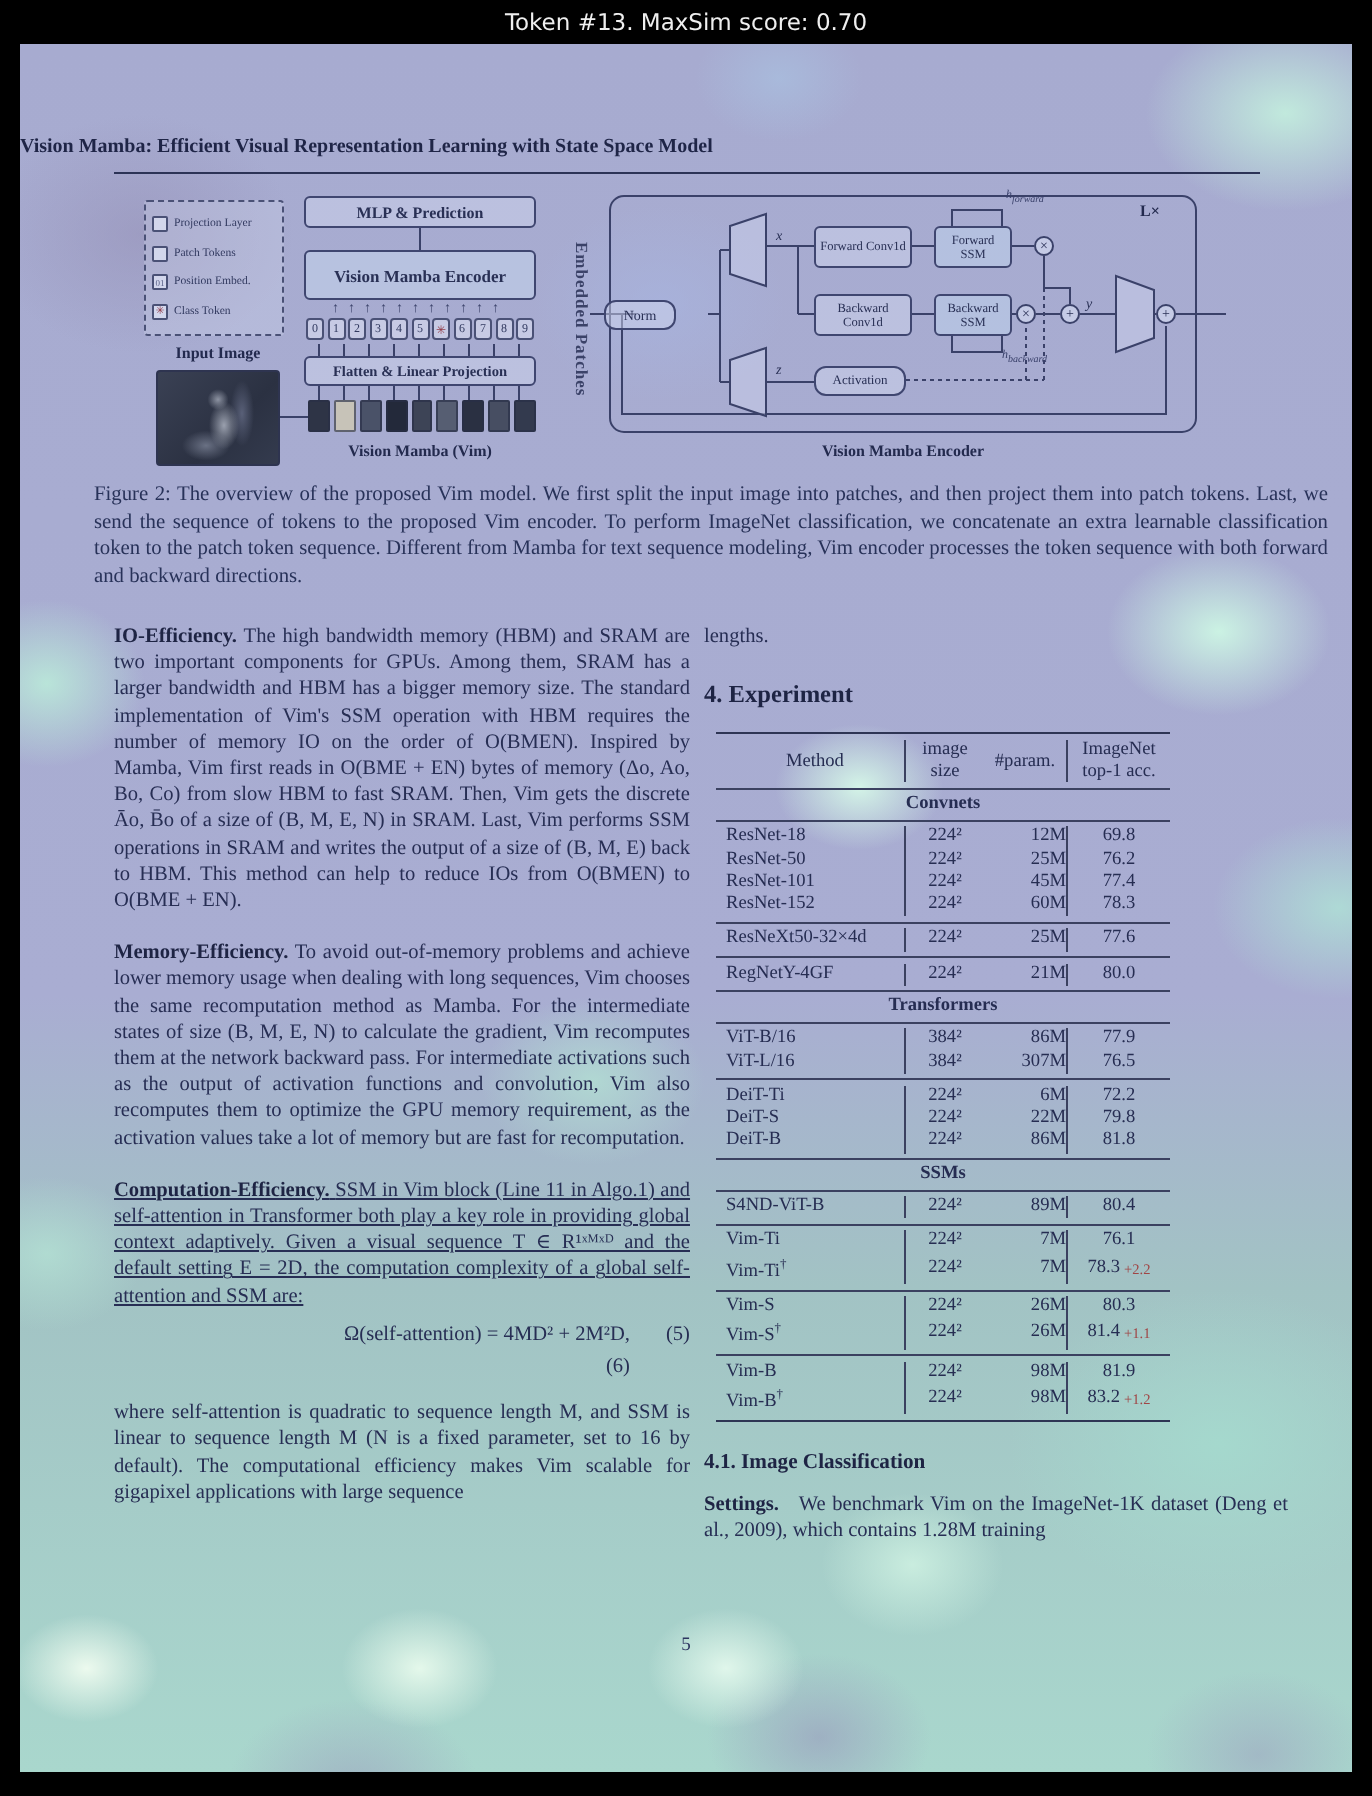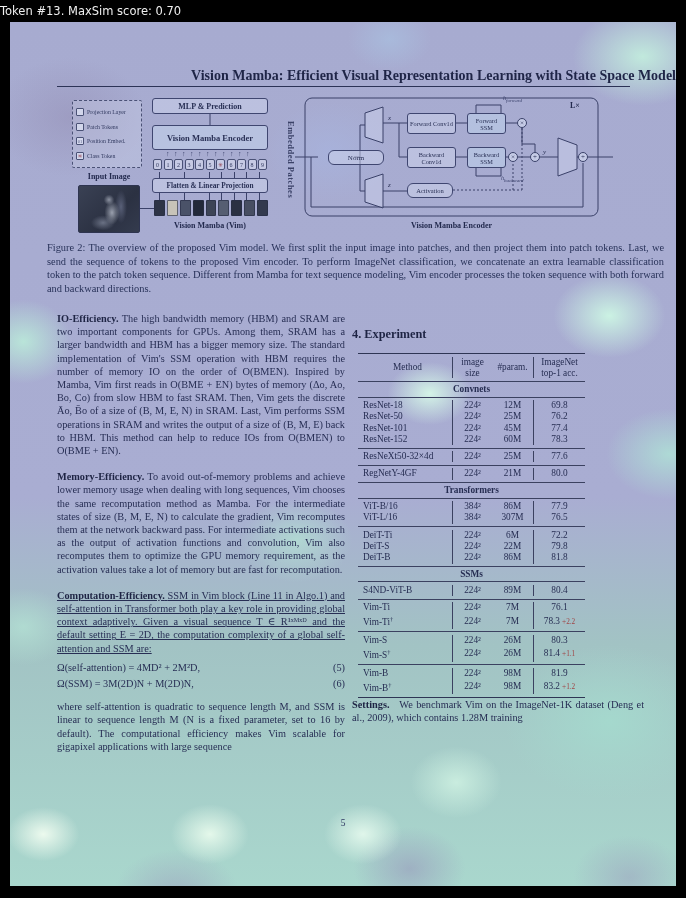--- a/index.html
+++ b/index.html
@@ -1,18 +1,18 @@
 <!DOCTYPE html>
 <html><head>
 <meta charset="utf-8">
 <style>
   html,body{margin:0;padding:0;width:686px;height:898px;overflow:hidden;background:#000;}
   *{box-sizing:border-box;}
   .titlebar{position:absolute;top:0;left:0;width:686px;height:22px;background:#000;color:#efefef;
-    font:11.5px "DejaVu Sans","Liberation Sans",sans-serif;display:flex;align-items:center;justify-content:flex-start;}
+    font:11.5px "DejaVu Sans","Liberation Sans",sans-serif;display:flex;align-items:center;justify-content:center;}
   .page{position:absolute;left:10px;top:22px;width:666px;height:864px;color:#2a3156;
     font-family:"Liberation Serif","DejaVu Serif",serif;
     background:
       radial-gradient(100px 70px at 95% 4%, rgba(196,240,222,.9), rgba(196,240,222,0) 70%),
       radial-gradient(60px 45px at 57% 2%, rgba(170,200,230,.5), transparent 70%),
       radial-gradient(110px 85px at 9% 11%, rgba(148,142,180,.5), transparent 70%),
       radial-gradient(90px 70px at 48% 15%, rgba(168,182,226,.55), transparent 70%),
       radial-gradient(80px 60px at 90% 34%, rgba(205,246,228,.95), transparent 70%),
       radial-gradient(70px 60px at 2% 37%, rgba(188,238,218,.85), transparent 70%),
       radial-gradient(60px 45px at 63% 43%, rgba(214,248,232,.95), transparent 70%),
@@ -21,21 +21,21 @@
       radial-gradient(70px 55px at 2% 70%, rgba(182,230,214,.7), transparent 70%),
       radial-gradient(150px 110px at 90% 81%, rgba(165,218,206,.9), transparent 70%),
       radial-gradient(60px 45px at 5% 94%, rgba(240,252,240,.95), transparent 60%),
       radial-gradient(65px 50px at 30% 94%, rgba(235,252,238,.9), transparent 60%),
       radial-gradient(65px 50px at 53% 94%, rgba(230,250,238,.9), transparent 60%),
       radial-gradient(70px 55px at 67% 88%, rgba(210,244,228,.8), transparent 65%),
       radial-gradient(80px 60px at 60% 98%, rgba(150,146,186,.55), transparent 70%),
       radial-gradient(90px 65px at 25% 101%, rgba(152,148,186,.5), transparent 70%),
       radial-gradient(80px 60px at 93% 99%, rgba(154,150,188,.45), transparent 70%),
       linear-gradient(180deg,#a7abd0 0%,#a9add2 55%,#a2c3c4 72%,#a9d7cd 100%);}
-  .ptitle{position:absolute;left:0;top:46px;width:100%;text-align:right;font-weight:bold;font-size:14px;color:#1f2547;}
+  .ptitle{position:absolute;left:0;top:46px;width:100%;text-align:left;font-weight:bold;font-size:10px;color:#1f2547;}
   .trule{position:absolute;left:47px;top:64px;width:573px;border-top:1px solid #2c3356;}
 
   
   .figure{position:absolute;left:45px;top:70px;width:560px;height:150px;font-family:"Liberation Serif","DejaVu Serif",serif;}
   .figure .abs{position:absolute;}
   .dbox{position:absolute;background:rgba(208,214,238,.5);border:1px solid #3f4670;border-radius:3px;
     display:flex;align-items:center;justify-content:center;text-align:center;color:#293055;}
   .legendbox{left:17px;top:8px;width:70px;height:68px;border:1px dashed #4a5176;border-radius:2px;
     background:rgba(212,218,240,.3);display:flex;flex-direction:column;justify-content:space-around;padding:4px 3px;}
   .leg-item{display:flex;align-items:center;gap:3px;}
@@ -74,34 +74,34 @@
   
   .figcap{position:absolute;left:25px;top:219px;width:617px;font-size:10.4px;line-height:13.6px;
     text-align:justify;color:#283259;margin-left:12px;}
   .col{position:absolute;top:290px;width:288px;font-size:10.3px;line-height:13.2px;text-align:justify;color:#272e54;}
   .col-left{left:47px;}
   .col-right{left:342px;width:292px;}
   .para{margin:0 0 13px 0;}
   .para b{color:#1e2444;}
   .eqs{margin:6px 0 10px 0;}
   .eqrow{display:grid;grid-template-columns:1fr 30px;align-items:center;margin:3px 0;}
-  .eqexpr{text-align:left;}
+  .eqexpr{text-align:right;}
   .eqnum{text-align:right;}
   .sect{font-weight:bold;font-size:12.3px;color:#1e2444;margin:16px 0 12px 0;text-align:left;}
   .subsect{font-weight:bold;font-size:10.6px;color:#1e2444;margin:14px 0 8px 0;text-align:left;}
   .lead{margin:0;}
   .pagenum{position:absolute;left:0;top:796px;width:666px;text-align:center;font-size:9.5px;color:#2d3560;}
 
   
   .rtable{width:227px;margin:12px 0 0 6px;font-size:9.3px;line-height:11.3px;text-align:left;color:#262d52;}
   .rule{border-top:1px solid #3b4160;height:0;}
   .rule.bold{border-top-width:1.4px;border-top-color:#2e3554;}
   .trow{display:grid;grid-template-columns:94px 40px 41px 52px;align-items:center;}
   .trow .m{padding-left:5px;}
-  .trow .s,.trow .p{text-align:center;}
+  .trow .s,.trow .p{text-align:right;}
   .trow .a{text-align:center;}
   .bl{border-left:1px solid #3b4160;align-self:stretch;display:flex;align-items:center;justify-content:center;}
   .thead{padding:3px 0;}
   .thead .hc{font-size:9.3px;text-align:center;line-height:10.5px;}
   .thead .hc.c0{text-align:center;padding-left:5px;}
   .gname{text-align:center;font-weight:bold;padding:1.5px 0;}
   .block{padding:2.5px 0;}
   .delta{font-size:7.3px;color:#a04545;margin-left:2px;}
   sup{font-size:6.5px;}
 </style>
@@ -183,21 +183,21 @@
       </div>
     <div class="figlabel" style="left:97px;top:129px;width:116px;font-size:8px;">Vision Mamba (Vim)</div>
 
     <div class="figlabel" style="left:23px;top:80px;width:62px;font-size:8px;">Input Image</div>
     <div class="lizard abs"></div>
     <div class="abs" style="left:85px;top:116px;width:14px;border-top:1px solid #3a4169;"></div>
 
     <div class="embpatches abs">Embedded Patches</div>
 
     <div class="figlabel" style="left:515px;top:9px;width:24px;font-size:8px;text-align:left;">L×</div>
-    <div class="dbox" style="left:273px;top:58px;width:56px;height:15px;font-size:7px;border-radius:6px;">Norm</div>
+    <div class="dbox" style="left:247px;top:58px;width:36px;height:15px;font-size:7px;border-radius:6px;">Norm</div>
     <div class="vlabel" style="left:333px;top:22px;">x</div>
     <div class="vlabel" style="left:333px;top:89px;">z</div>
     <div class="dbox" style="left:352px;top:21px;width:49px;height:21px;font-size:6.3px;line-height:7px;padding:1px;">Forward Conv1d</div>
     <div class="dbox" style="left:412px;top:21px;width:39px;height:21px;font-size:6.3px;line-height:7px;padding:1px;background:rgba(188,206,234,.6);">Forward SSM</div>
     <div class="dbox" style="left:352px;top:55px;width:49px;height:21px;font-size:6.3px;line-height:7px;padding:1px;">Backward Conv1d</div>
     <div class="dbox" style="left:412px;top:55px;width:39px;height:21px;font-size:6.3px;line-height:7px;padding:1px;background:rgba(188,206,234,.6);">Backward SSM</div>
     <div class="dbox" style="left:352px;top:91px;width:46px;height:15px;font-size:6.5px;border-radius:6px;">Activation</div>
     <div class="hlabel" style="left:448px;top:3px;"><span>h</span><sub class="subl">forward</sub></div>
     <div class="hlabel" style="left:446px;top:83px;"><span>h</span><sub class="subl">backward</sub></div>
     <div class="opnode" style="left:462px;top:26px;">×</div>
@@ -213,28 +213,28 @@
   <div class="col col-left">
     <p class="para"><b>IO-Efficiency.</b> <span>The high bandwidth memory (HBM) and SRAM are two important components for GPUs. Among them, SRAM has a larger bandwidth and HBM has a bigger memory size. The standard implementation of Vim's SSM operation with HBM requires the number of memory IO on the order of O(BMEN). Inspired by Mamba, Vim first reads in O(BME + EN) bytes of memory (Δo, Ao, Bo, Co) from slow HBM to fast SRAM. Then, Vim gets the discrete Āo, B̄o of a size of (B, M, E, N) in SRAM. Last, Vim performs SSM operations in SRAM and writes the output of a size of (B, M, E) back to HBM. This method can help to reduce IOs from O(BMEN) to O(BME + EN).</span></p>
     <p class="para"><b>Memory-Efficiency.</b> <span>To avoid out-of-memory problems and achieve lower memory usage when dealing with long sequences, Vim chooses the same recomputation method as Mamba. For the intermediate states of size (B, M, E, N) to calculate the gradient, Vim recomputes them at the network backward pass. For intermediate activations such as the output of activation functions and convolution, Vim also recomputes them to optimize the GPU memory requirement, as the activation values take a lot of memory but are fast for recomputation.</span></p>
     <p class="para" style="margin-bottom:0;text-decoration:underline;"><b>Computation-Efficiency.</b> <span>SSM in Vim block (Line 11 in Algo.1) and self-attention in Transformer both play a key role in providing global context adaptively. Given a visual sequence T ∈ R¹ˣᴹˣᴰ and the default setting E = 2D, the computation complexity of a global self-attention and SSM are:</span></p>
     <div class="eqs">
       <div class="eqrow">
         <span class="eqexpr">Ω(self-attention) = 4MD² + 2M²D,</span>
         <span class="eqnum">(5)</span>
       </div>
       <div class="eqrow">
-        <span class="eqexpr">Ω(SSM) = 3M(2D)N + M(2D)N,</span>
         <span class="eqnum">(6)</span>
       </div>
     </div>
     <p class="para">where self-attention is quadratic to sequence length M, and SSM is linear to sequence length M (N is a fixed parameter, set to 16 by default). The computational efficiency makes Vim scalable for gigapixel applications with large sequence</p>
   </div>
 
   <div class="col col-right">
+    <p class="lead">lengths.</p>
     <div class="sect">4. Experiment</div>
     <div class="rtable">
         <div class="rule bold"></div>
         <div class="trow thead">
           <div class="hc c0">Method</div>
           <div class="hc c1 bl">image size</div>
           <div class="hc c2">#param.</div>
           <div class="hc c3 bl">ImageNet top-1 acc.</div>
         </div>
         <div class="rule"></div>
@@ -373,17 +373,18 @@
           </div>
           <div class="trow">
             <div class="m">Vim-B<sup>†</sup></div>
             <div class="s bl">224²</div>
             <div class="p">98M</div>
             <div class="a bl">83.2<span class="delta">+1.2</span></div>
           </div>
         </div>
         <div class="rule bold"></div>
       </div>
+    <div class="subsect">4.1. Image Classification</div>
     <p class="para"><b>Settings.</b>&nbsp;&nbsp; <span>We benchmark Vim on the ImageNet-1K dataset (Deng et al., 2009), which contains 1.28M training</span></p>
   </div>
 
   <div class="pagenum">5</div>
 </div>
 
 </body></html>

